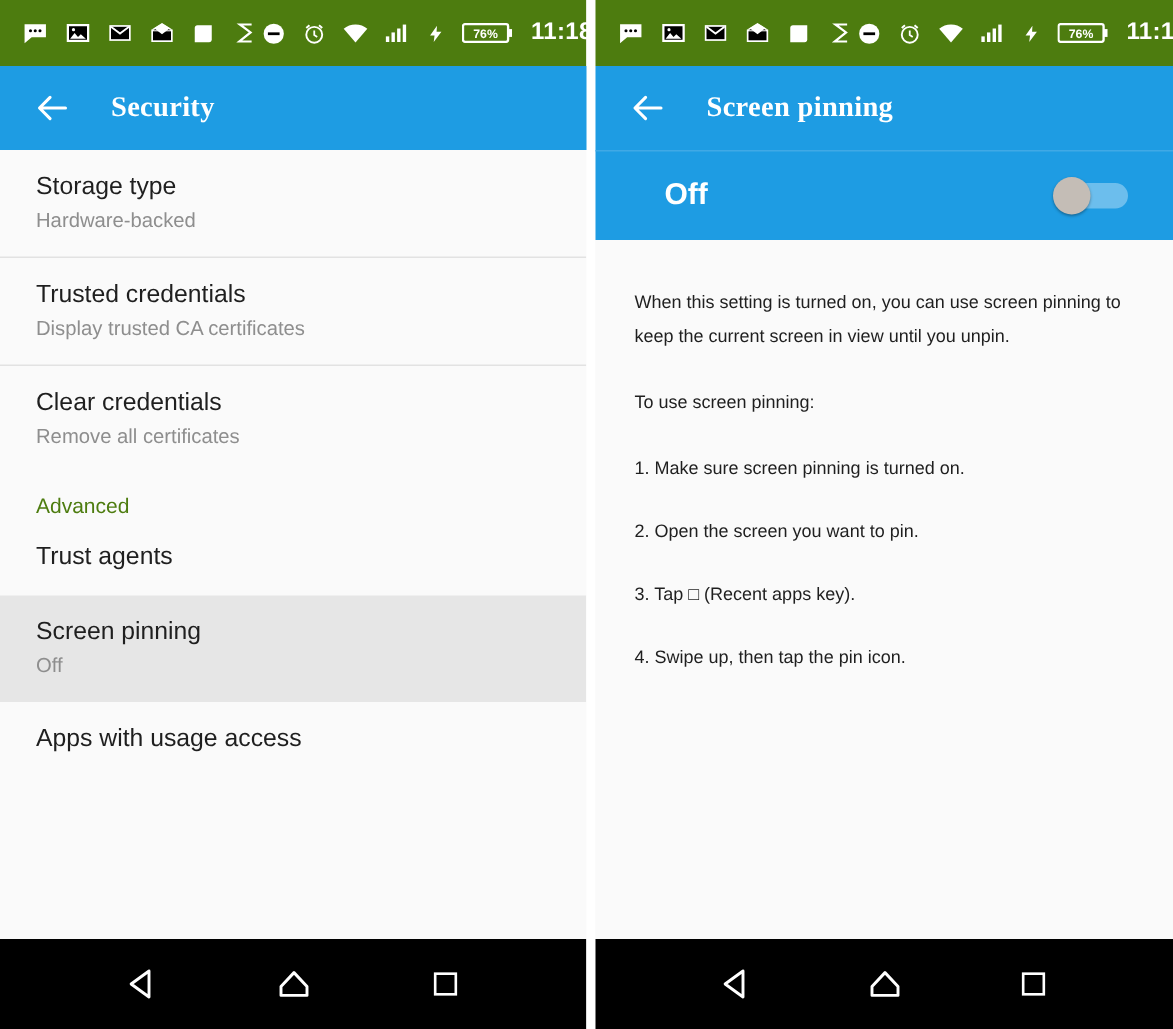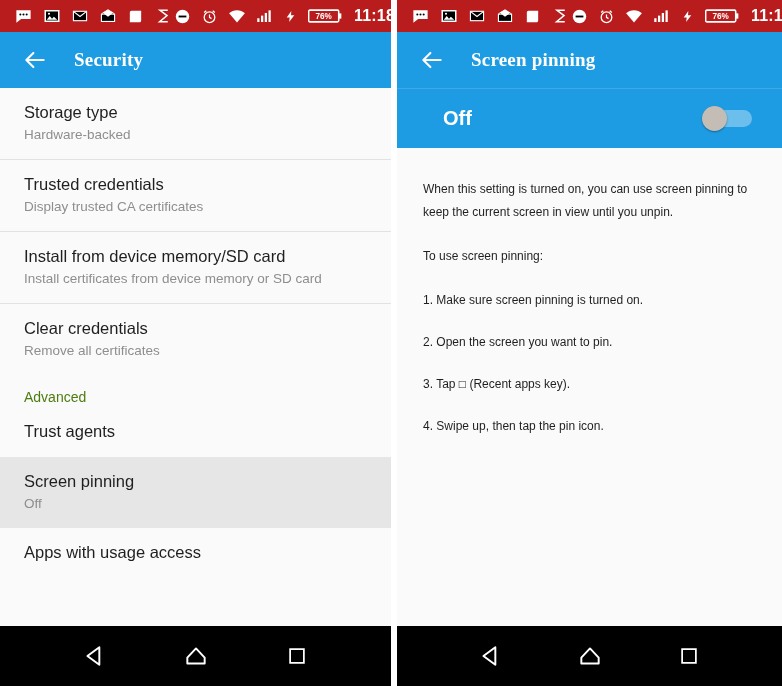--- a/index.html
+++ b/index.html
@@ -27,22 +27,22 @@
     flex-direction: column;
   }
   .phone.right {
     border-left: 6px solid #ffffff;
     box-sizing: border-box;
     width: 391px;
   }
 
   
   .statusbar {
-    height: 32px;
-    background: #b91c1c;
+    height: 44px;
+    background: #4d7c0f;
     display: flex;
     align-items: center;
     padding: 0 10px 0 14px;
     box-sizing: border-box;
     flex: 0 0 auto;
   }
   .status-left {
     display: flex;
     align-items: center;
     gap: 9px;
@@ -327,24 +327,20 @@
         <div class="row">
           <div class="rtitle">Storage type</div>
           <div class="rsub">Hardware-backed</div>
         </div>
 
         <div class="row">
           <div class="rtitle">Trusted credentials</div>
           <div class="rsub">Display trusted CA certificates</div>
         </div>
 
-        <div class="row">
-          <div class="rtitle">Install from device memory/SD card</div>
-          <div class="rsub">Install certificates from device memory or SD card</div>
-        </div>
 
         <div class="row no-div">
           <div class="rtitle">Clear credentials</div>
           <div class="rsub">Remove all certificates</div>
         </div>
 
       </div>
 
       <div class="group">
         <div class="section-head">Advanced</div>

